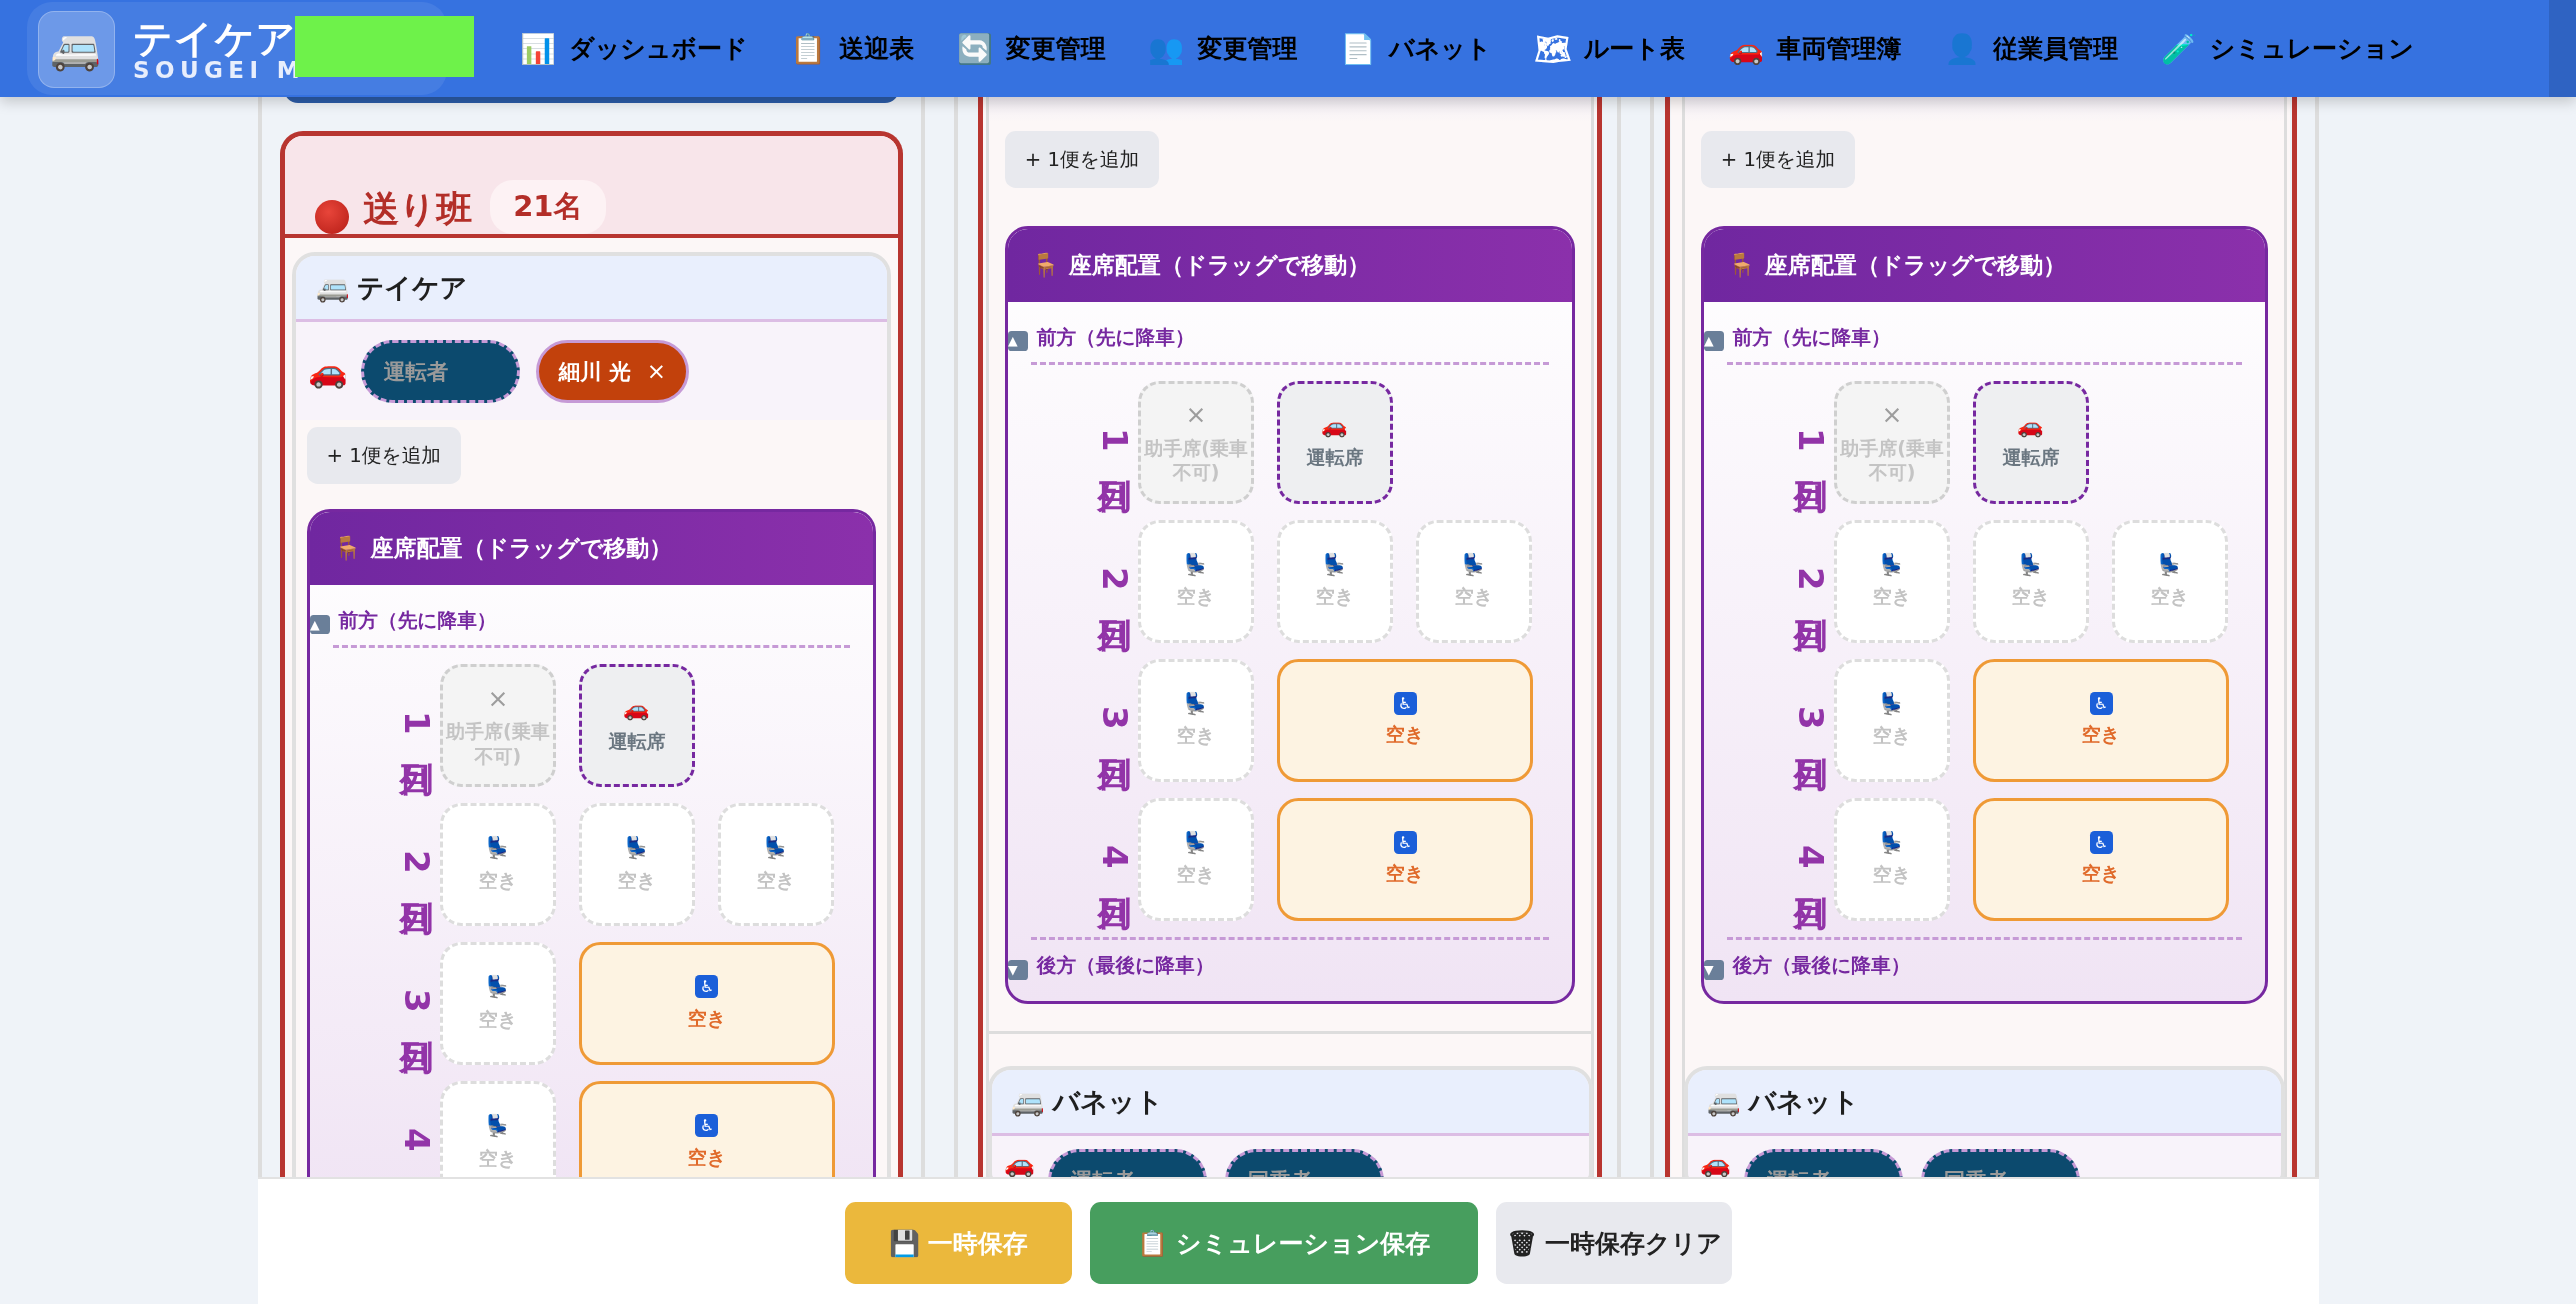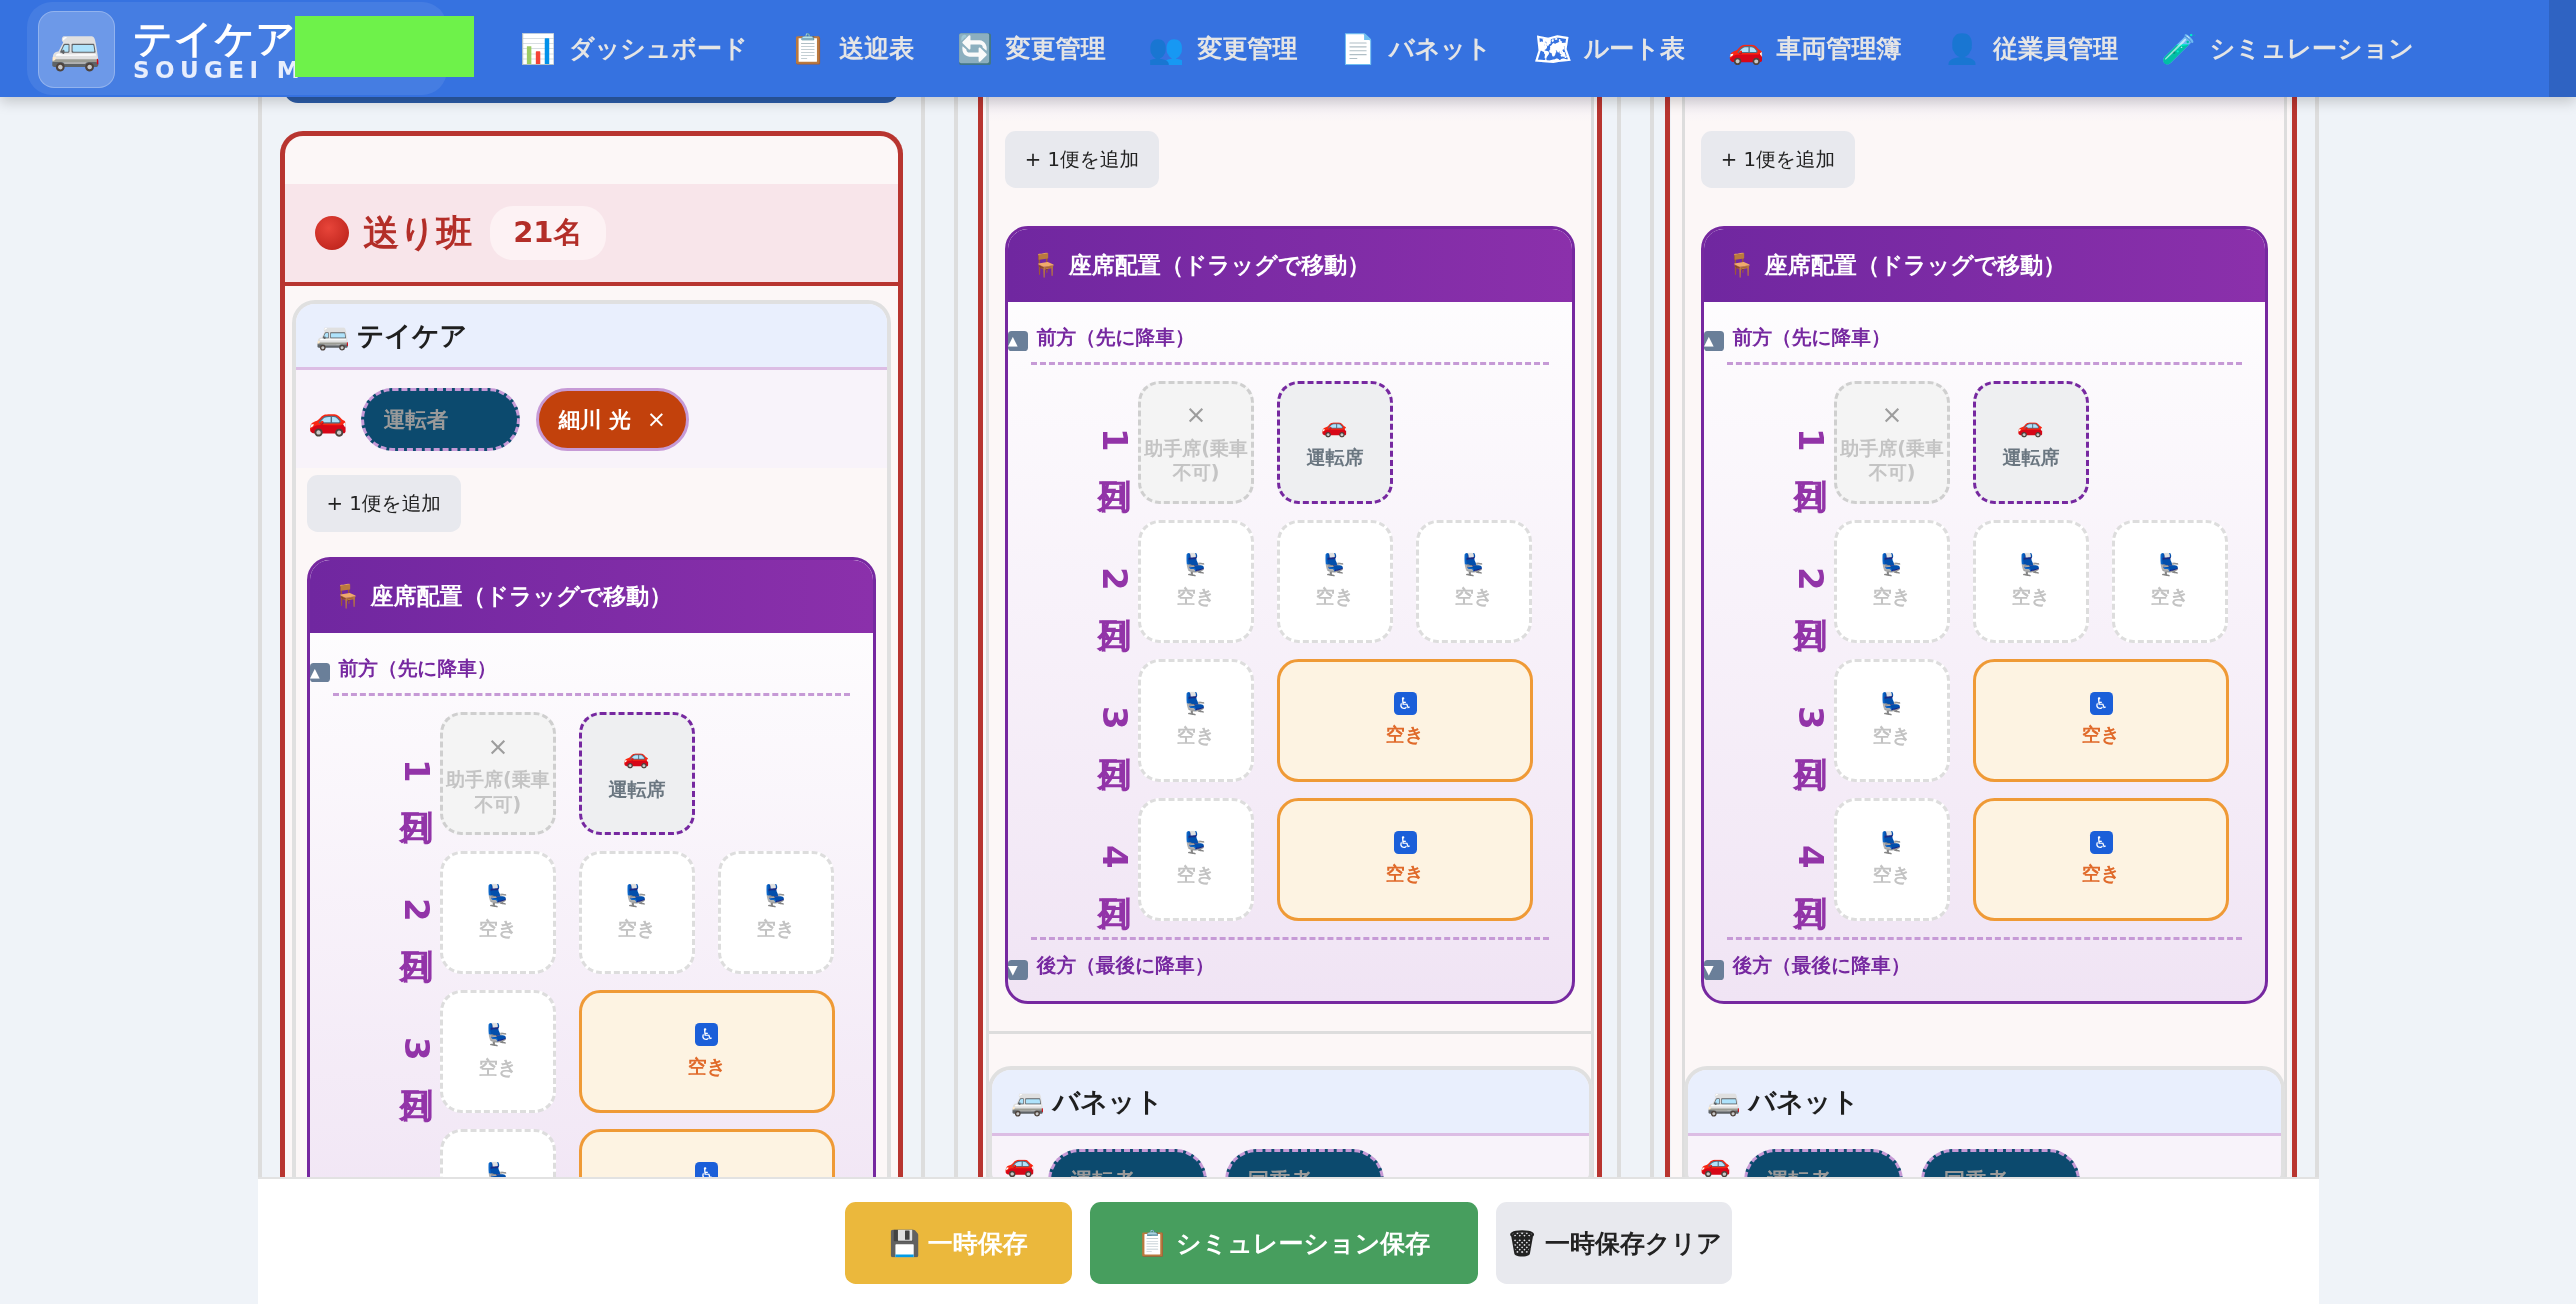--- a/index.html
+++ b/index.html
@@ -11,30 +11,30 @@
   .header-right-edge { position: absolute; right: 0; top: 0; width: 27px; height: 97px; background: #2f63c2; }
   .brand { position: absolute; left: 27px; top: 1.8px; width: 420px; height: 93px; background: rgba(255,255,255,0.08); border-radius: 25px; }
   .brand-logo { position: absolute; left: 10.7px; top: 9px; width: 77px; height: 77px; border-radius: 16px; background: rgba(255,255,255,0.22); border: 1.8px solid rgba(255,255,255,0.25); display: flex; align-items: center; justify-content: center; font-size: 41px; }
   .brand-title { position: absolute; left: 106px; top: 10.7px; color: #fff; font-size: 39px; font-weight: bold; letter-spacing: 0.9px; }
   .brand-sub { position: absolute; left: 106px; top: 55px; color: #e8eefc; font-size: 23px; font-weight: bold; letter-spacing: 5.4px; }
   .brand-mask { position: absolute; left: 268px; top: 14.3px; width: 179px; height: 61px; background: #6ef24a; }
 
   .nav { position: absolute; left: 499px; top: 0; height: 97px; display: flex; align-items: center; gap: 0; }
   .nav-item { display: flex; align-items: center; height: 63px; padding: 0 21.5px; color: #fff; font-size: 25px; font-weight: bold; white-space: nowrap; cursor: pointer; }
   .nav-item .ico { font-size: 29px; margin-right: 12.5px; }
-  .nav-item span.lbl { color: #e5e5e5; }
+  .nav-item span.lbl { color: #000000; }
 
   .top-strip { position: absolute; left: 284px; top: 89px; width: 615px; height: 14.3px; background: #2c5ca8; border-radius: 0 0 19.7px 19.7px; z-index: 40; }
   .grey-line { position: absolute; top: 97px; width: 3.6px; height: 1082px; background: #dddddd; }
   .red-line { position: absolute; top: 97px; width: 5.4px; height: 1082px; background: #b83530; }
   .pink-fill { position: absolute; top: 97px; height: 1082px; background: #fcf7f7; }
 
   
   .group-card { position: absolute; left: 280px; top: 131px; width: 623px; height: 1073px; border: 5.4px solid #b83530; border-bottom: none; border-radius: 23px 23px 0 0; background: #fcf7f7; overflow: hidden; }
-  .group-head { height: 102px; background: #f8e5ea; border-bottom: 4.5px solid #b83530; display: flex; align-items: center; padding-left: 30px; margin-top: 48px; }
+  .group-head { height: 102px; background: #f8e5ea; border-bottom: 4.5px solid #b83530; display: flex; align-items: flex-end; padding-left: 30px; }
   .group-dot { width: 34px; height: 34px; border-radius: 50%; background: radial-gradient(circle at 40% 35%, #e8453a, #b51d16); margin-right: 14.3px; }
   .group-title { color: #b32e28; font-size: 36px; font-weight: bold; }
   .group-count { margin-left: 18px; background: #fdf2f4; color: #b32e28; font-size: 29px; font-weight: bold; padding: 7.2px 23px; border-radius: 23px; }
 
   .vehicle-card { margin: 14.3px 7.2px 0 7.2px; border: 4.5px solid #e0e0e0; border-radius: 23px; background: #f8f3fa; overflow: hidden; }
   .vehicle-head { height: 66px; background: #e9effd; border-bottom: 3.6px solid #dcbde4; display: flex; align-items: center; padding-left: 19.7px; font-size: 27px; font-weight: bold; color: #1f1f1f; }
   .vehicle-head .ico { font-size: 27px; margin-right: 7.2px; }
   .driver-row { height: 98px; display: flex; align-items: center; padding-left: 12.5px; background: #f8f3fa; }
   .driver-row .car { font-size: 32px; margin-right: 12.5px; }
   .chip-empty { width: 159px; height: 63px; border: 3.6px dashed #c69ad6; border-radius: 32px; background: #0c4a6e; color: #9a9a9a; font-size: 21.5px; font-weight: bold; display: flex; align-items: center; padding-left: 19.7px; }

